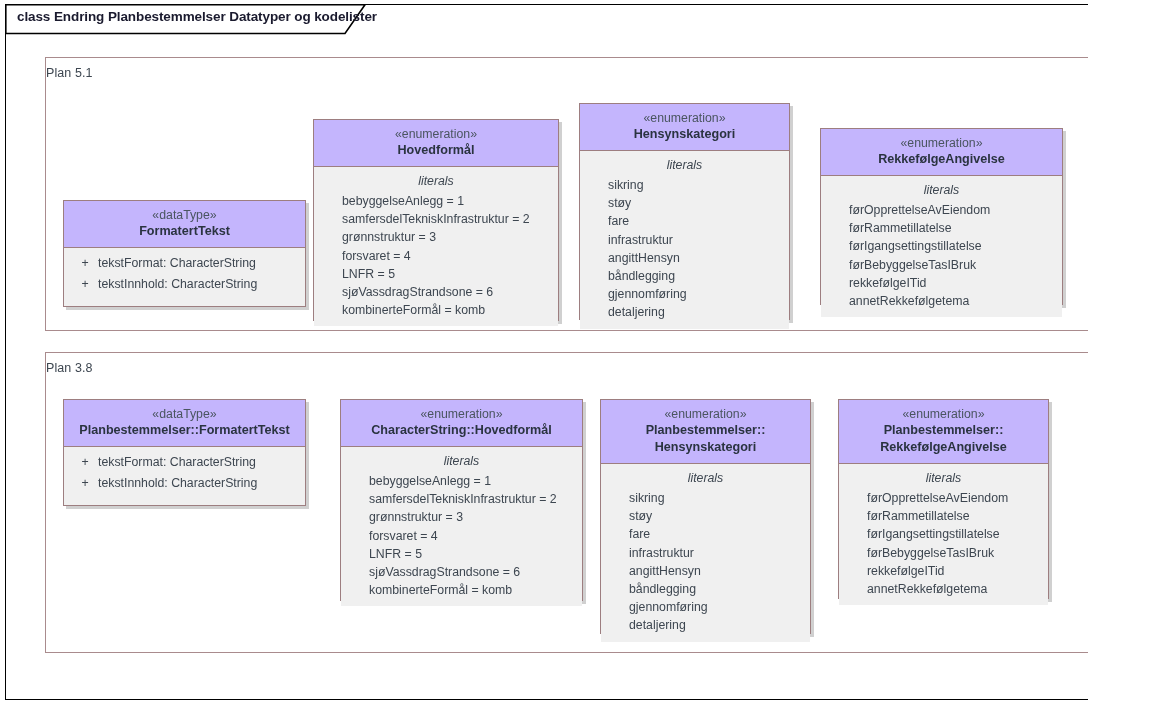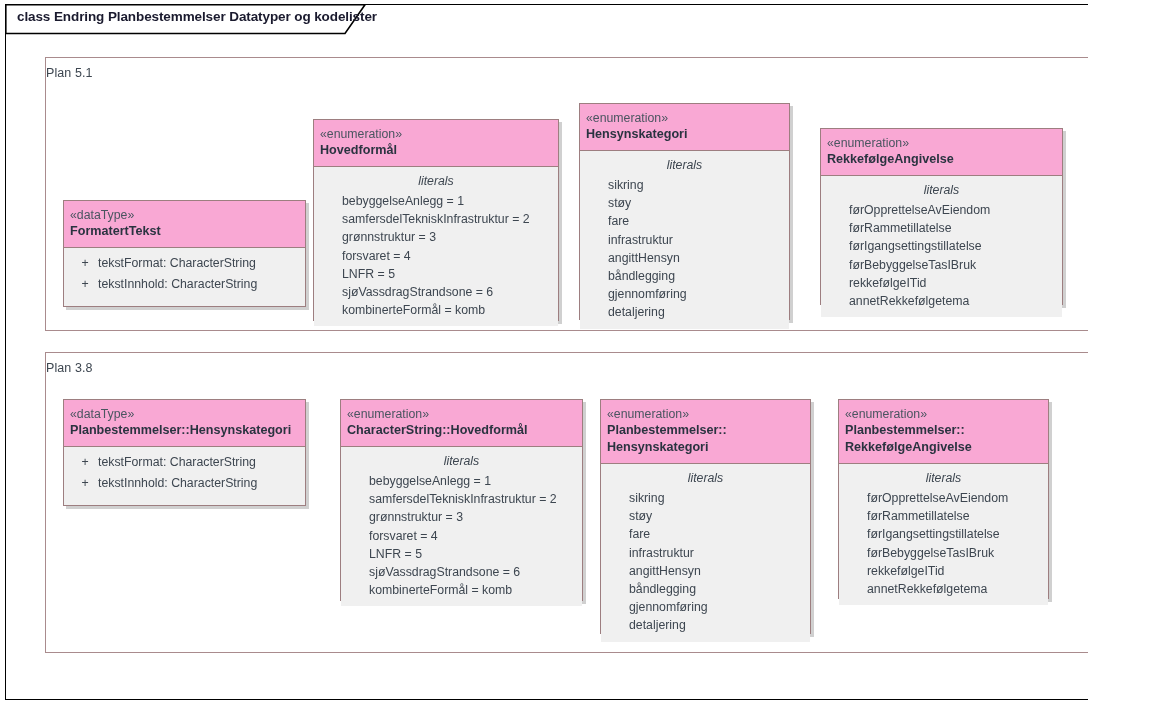--- a/index.html
+++ b/index.html
@@ -87,22 +87,23 @@
   .uml-box {
     position: absolute;
     box-sizing: border-box;
     border: 1.2px solid #9d7e80;
     background: #f0f0f0;
     box-shadow: 3px 3px 0 0 rgba(150,150,150,0.45);
   }
   .uml-header {
     box-sizing: border-box;
     border-bottom: 1.2px solid #9d7e80;
-    background: #f9a8d4;
+    background: #c4b5fd;
     padding: 6px 6px 7px 6px;
+    text-align: center;
   }
   .stereotype {
     font-size: 12.3px;
     color: #4a5560;
     line-height: 16px;
     white-space: nowrap;
   }
   .classname {
     font-size: 12.6px;
     font-weight: bold;
@@ -244,21 +245,21 @@
   </div>
 
   <div class="plan-frame" style="left:45px; top:352px; width:1076px; height:301px;">
     <div class="plan-label">Plan 3.8</div>
   </div>
 
   <div class="uml-box" style="left:63px; top:399px; width:243px; height:107px;">
     <div class="uml-header">
       <div class="stereotype">«dataType»</div>
       <div class="classname">
-        <span class="nm-line">Planbestemmelser::Hensynskategori</span>
+        <span class="nm-line">Planbestemmelser::FormatertTekst</span>
       </div>
     </div>
     <div class="uml-body">
       <div class="attr-row">
         <span class="attr-vis">+</span>
         <span class="attr-text">tekstFormat: CharacterString</span>
       </div>
       <div class="attr-row">
         <span class="attr-vis">+</span>
         <span class="attr-text">tekstInnhold: CharacterString</span>

